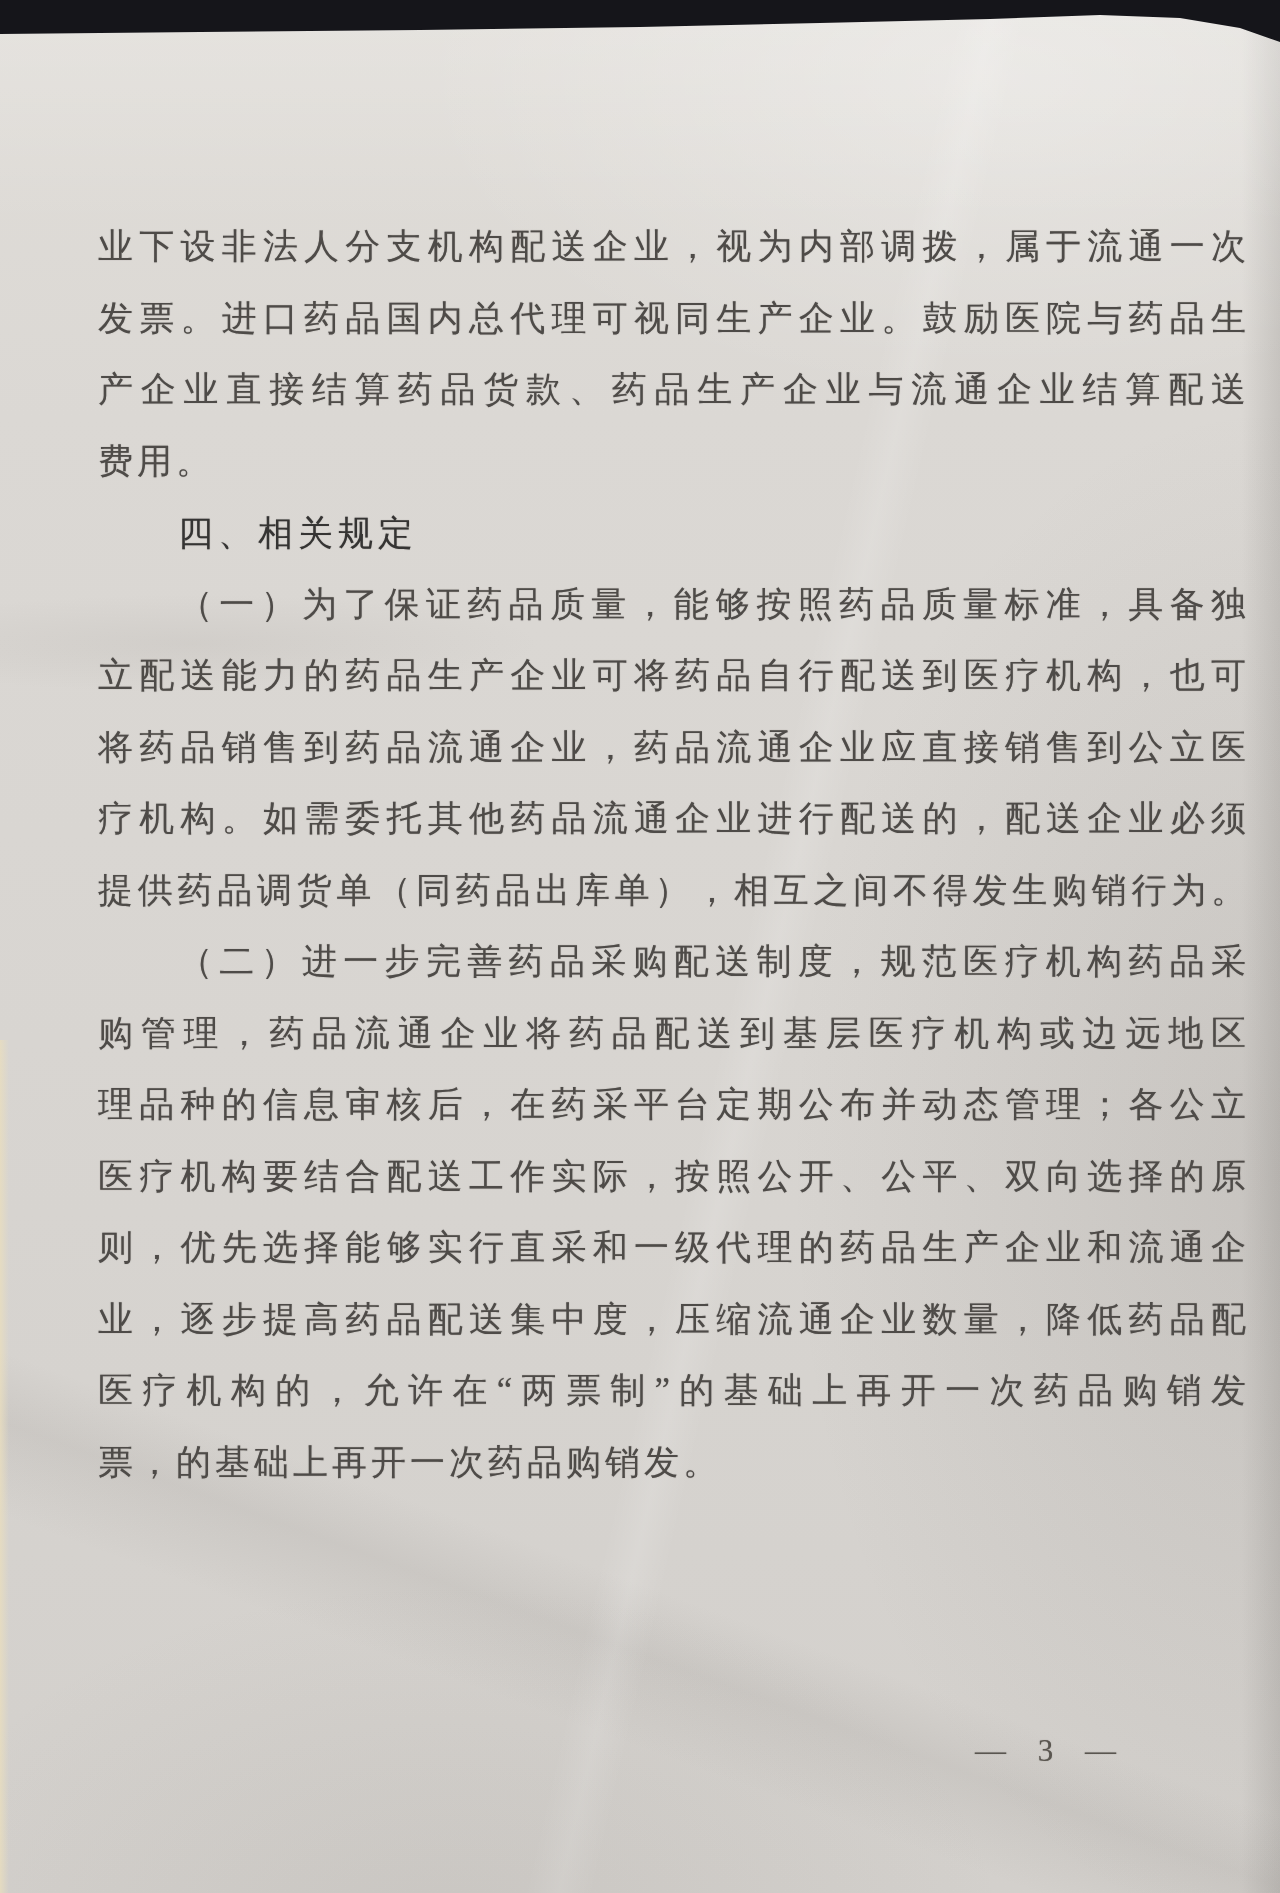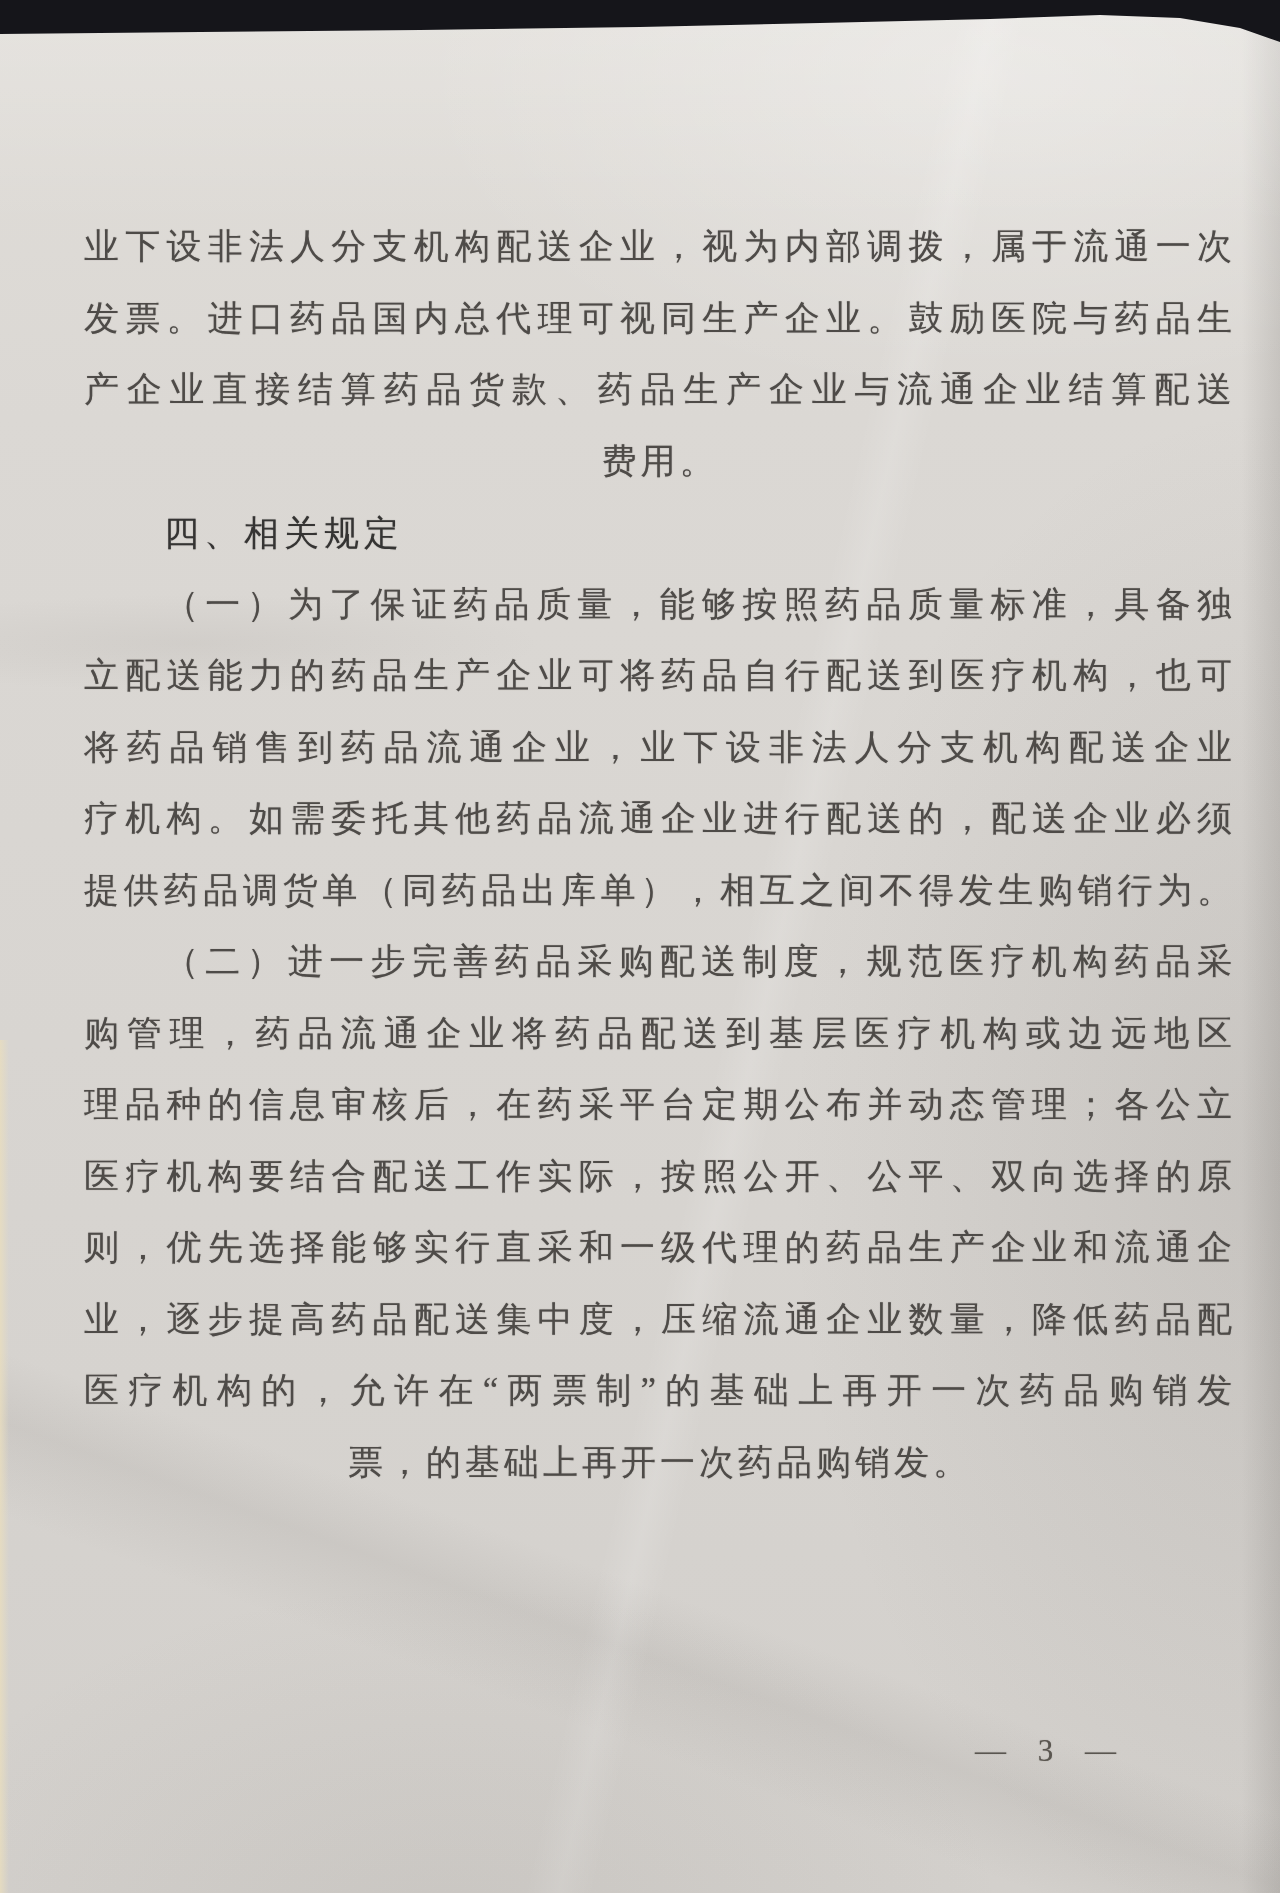--- a/index.html
+++ b/index.html
@@ -56,21 +56,21 @@
     left: 0;
     top: 1040px;
     width: 9px;
     height: 853px;
     background: linear-gradient(to right, #e8ddbf, rgba(232,221,191,0));
     opacity: 0.85;
     z-index: 2;
   }
   .doc-body {
     position: absolute;
-    left: 84px;
+    left: 98px;
     top: 211px;
     width: 1152px;
     z-index: 3;
   }
   .line {
     font-family: "Liberation Serif", serif;
     font-size: 35px;
     letter-spacing: 4px;
     color: #4e4b48;
     height: 71.5px;
@@ -82,21 +82,21 @@
     text-align: justify;
     text-align-last: justify;
     text-justify: inter-character;
   }
   .justify-indent {
     text-align: justify;
     text-align-last: justify;
     text-justify: inter-character;
     text-indent: 80px;
   }
-  .left { text-align: center; }
+  .left { text-align: left; }
   .heading {
     font-family: "Liberation Sans", sans-serif;
     font-weight: 400;
     text-indent: 80px;
     letter-spacing: 5px;
     color: #353433;
     text-shadow: 0 0 1px rgba(50,48,46,0.45);
   }
   .page-num {
     position: absolute;
@@ -119,21 +119,21 @@
     <div class="texture"></div>
     <div class="edge-strip"></div>
     <div class="doc-body">
         <div class="line justify">业下设非法人分支机构配送企业，视为内部调拨，属于流通一次</div>
         <div class="line justify">发票。进口药品国内总代理可视同生产企业。鼓励医院与药品生</div>
         <div class="line justify">产企业直接结算药品货款、药品生产企业与流通企业结算配送</div>
         <div class="line left">费用。</div>
         <div class="line heading">四、相关规定</div>
         <div class="line justify-indent">（一）为了保证药品质量，能够按照药品质量标准，具备独</div>
         <div class="line justify">立配送能力的药品生产企业可将药品自行配送到医疗机构，也可</div>
-        <div class="line justify">将药品销售到药品流通企业，业下设非法人分支机构配送企业</div>
+        <div class="line justify">将药品销售到药品流通企业，药品流通企业应直接销售到公立医</div>
         <div class="line justify">疗机构。如需委托其他药品流通企业进行配送的，配送企业必须</div>
         <div class="line justify">提供药品调货单（同药品出库单），相互之间不得发生购销行为。</div>
         <div class="line justify-indent">（二）进一步完善药品采购配送制度，规范医疗机构药品采</div>
         <div class="line justify">购管理，药品流通企业将药品配送到基层医疗机构或边远地区</div>
         <div class="line justify">理品种的信息审核后，在药采平台定期公布并动态管理；各公立</div>
         <div class="line justify">医疗机构要结合配送工作实际，按照公开、公平、双向选择的原</div>
         <div class="line justify">则，优先选择能够实行直采和一级代理的药品生产企业和流通企</div>
         <div class="line justify">业，逐步提高药品配送集中度，压缩流通企业数量，降低药品配</div>
         <div class="line justify">医疗机构的，允许在“两票制”的基础上再开一次药品购销发</div>
         <div class="line left">票，的基础上再开一次药品购销发。</div>

